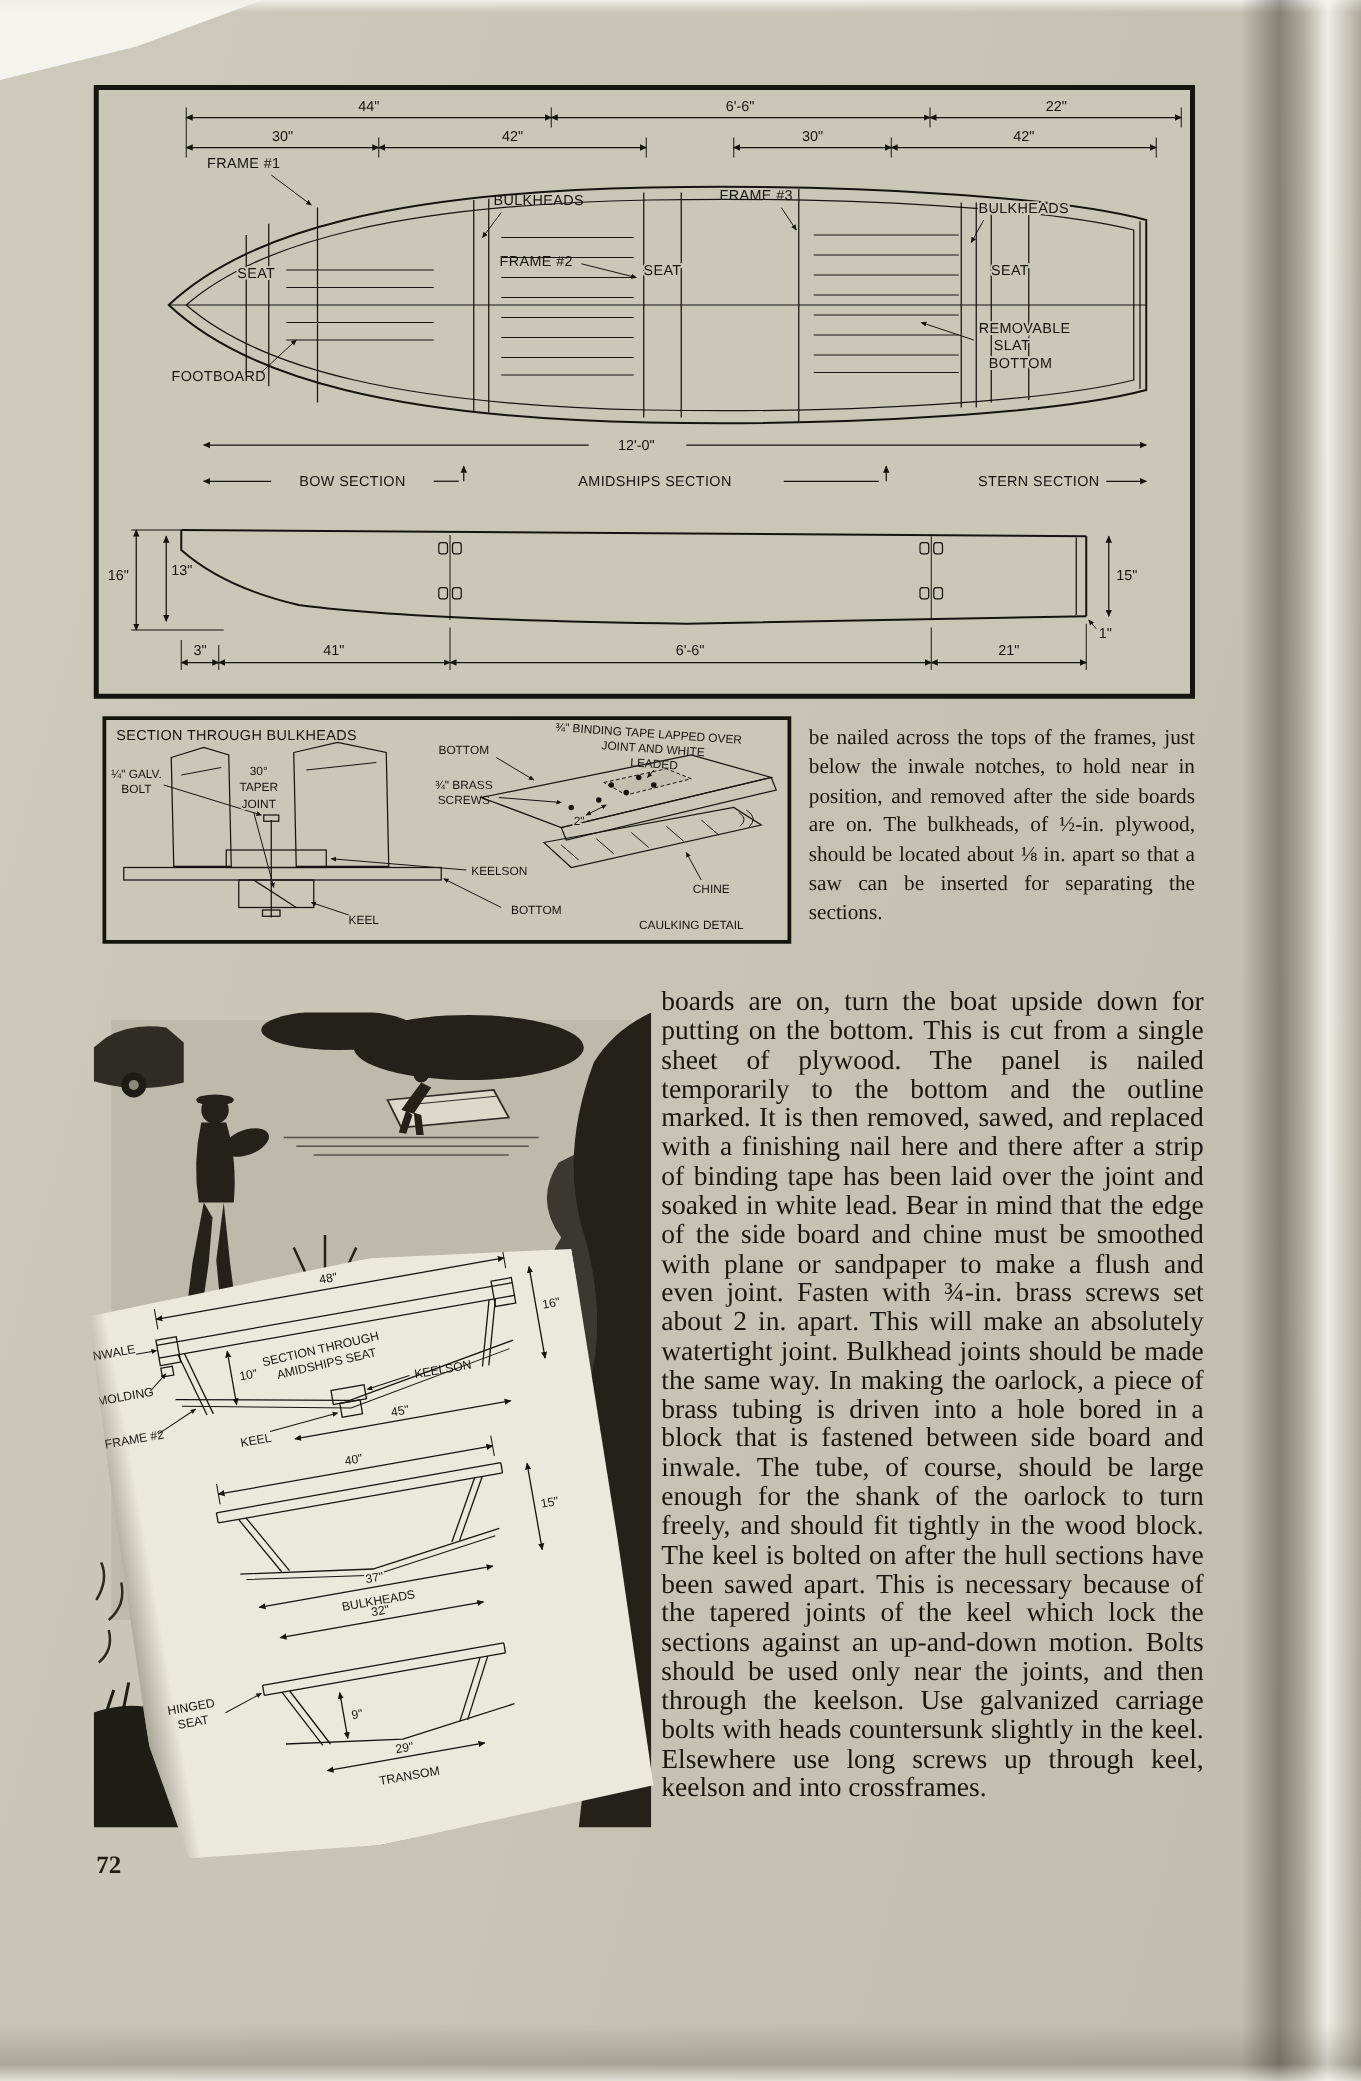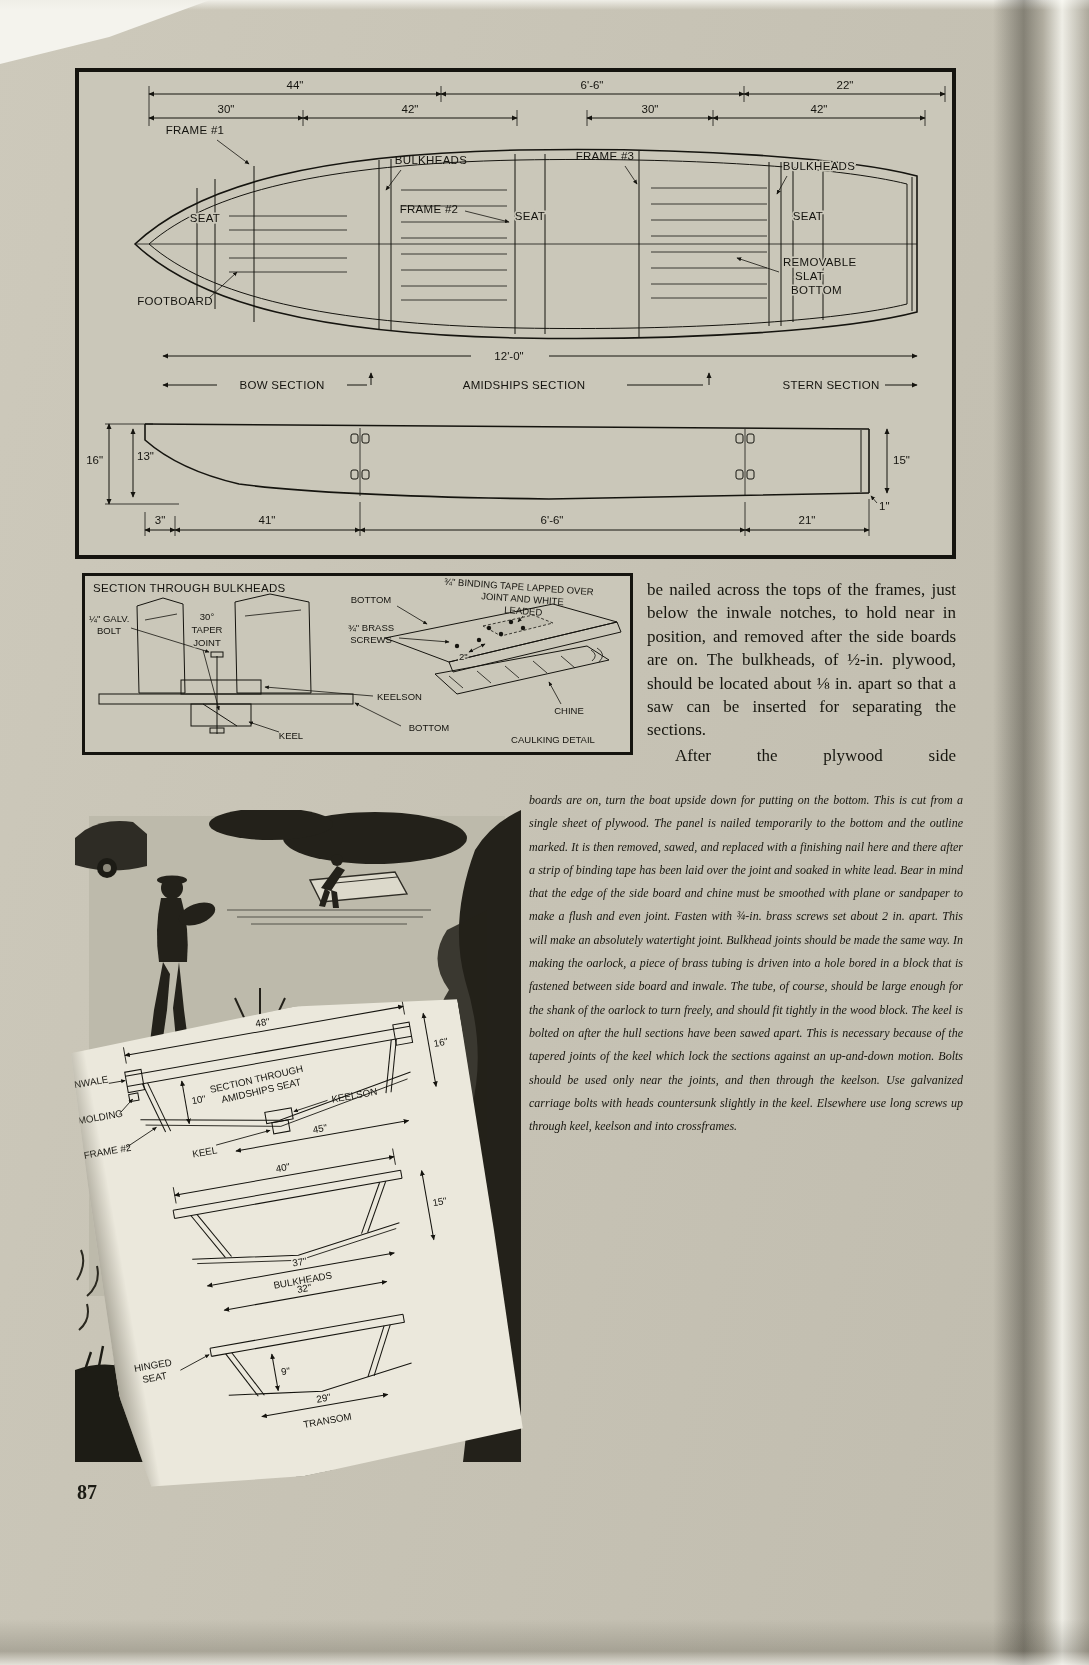--- a/index.html
+++ b/index.html
@@ -28,22 +28,22 @@
   .sm{font-size:9.5px;}
   .halo{paint-order:stroke;stroke:#cac7b9;stroke-width:3px;}
   .halow{paint-order:stroke;stroke:#ebe8dc;stroke-width:3px;}
   .ln{stroke:#15140f;stroke-width:1;fill:none;}
   .lt{stroke:#15140f;stroke-width:.8;fill:none;}
   .hv{stroke:#15140f;stroke-width:1.6;fill:none;}
 
   .col-narrow{position:absolute;left:647px;top:578px;width:309px;font-size:17px;
               line-height:23.4px;text-align:justify;color:#17160f;}
   .after-line{margin-top:2px;text-align:justify;text-align-last:justify;padding-left:28px;}
-  .col-wide{position:absolute;left:529px;top:789px;width:434px;font-size:12px;
-            line-height:23.3px;text-align:justify;color:#17160f;font-style:italic;}
+  .col-wide{position:absolute;left:529px;top:789px;width:434px;font-size:22px;
+            line-height:23.3px;text-align:justify;color:#17160f;}
 
   #illo{position:absolute;left:75px;top:810px;width:446px;height:652px;}
   .plan-sheet{position:absolute;left:20px;top:200px;width:402px;height:464px;background:#ebe8dc;
      transform:rotate(-10deg);box-shadow:4px 5px 9px rgba(20,18,8,.45);
      clip-path:polygon(3% 1.5%,60% 0%,100% 4.5%,99% 55%,97.5% 98%,42% 100%,4% 96.5%,0% 76%,1.5% 30%);}
   .sheet-curl{position:absolute;left:0;top:0;width:26px;height:100%;
      background:linear-gradient(90deg,rgba(90,86,70,.45),rgba(90,86,70,0));}
 
   .page-num{position:absolute;left:77px;top:1481px;font-size:20px;font-weight:bold;color:#1c1b14;}
 </style>
@@ -294,21 +294,20 @@
         <line class="lt" x1="384" y1="76" x2="400" y2="68" marker-start="url(#aS)" marker-end="url(#aS)"></line>
         <text class="sm" x="484" y="138" text-anchor="middle">CHINE</text>
         <line class="lt" x1="476" y1="128" x2="464" y2="106" marker-end="url(#aS)"></line>
         <text class="sm" x="468" y="167" text-anchor="middle">CAULKING DETAIL</text>
       </g>
     </svg>
   </div>
 
   <div class="col-narrow">
     <div>be nailed across the tops of the frames, just below the inwale notches, to hold near in position, and removed after the side boards are on. The bulkheads, of ½-in. plywood, should be located about ⅛ in. apart so that a saw can be inserted for separating the sections.</div>
-    <div class="after-line">After the plywood side</div>
   </div>
   <div class="col-wide">
     <div>boards are on, turn the boat upside down for putting on the bottom. This is cut from a single sheet of plywood. The panel is nailed temporarily to the bottom and the outline marked. It is then removed, sawed, and replaced with a finishing nail here and there after a strip of binding tape has been laid over the joint and soaked in white lead. Bear in mind that the edge of the side board and chine must be smoothed with plane or sandpaper to make a flush and even joint. Fasten with ¾-in. brass screws set about 2 in. apart. This will make an absolutely watertight joint. Bulkhead joints should be made the same way. In making the oarlock, a piece of brass tubing is driven into a hole bored in a block that is fastened between side board and inwale. The tube, of course, should be large enough for the shank of the oarlock to turn freely, and should fit tightly in the wood block. The keel is bolted on after the hull sections have been sawed apart. This is necessary because of the tapered joints of the keel which lock the sections against an up-and-down motion. Bolts should be used only near the joints, and then through the keelson. Use galvanized carriage bolts with heads countersunk slightly in the keel. Elsewhere use long screws up through keel, keelson and into crossframes.</div>
   </div>
 
   <div id="illo">
     <svg width="446" height="652" viewBox="0 0 446 652">
       <rect x="14" y="6" width="416" height="480" fill="#bdbaab"></rect>
       <g>
         <path d="M0,28 L10,20 Q30,8 58,12 L72,24 L72,56 Q40,64 12,58 L0,55 Z" fill="#2e2c25"></path>
@@ -458,17 +457,17 @@
           <line class="ln" x1="148" y1="328" x2="148" y2="364" marker-start="url(#aT)" marker-end="url(#aT)"></line>
           <text class="sm" x="154" y="350">9"</text>
           <line class="ln" x1="128" y1="386" x2="252" y2="386" marker-start="url(#aT)" marker-end="url(#aT)"></line>
           <text class="sm halow" x="190" y="382" text-anchor="middle">29"</text>
           <text class="sm" x="190" y="404" text-anchor="middle">TRANSOM</text>
         </g>
       </svg>
     </div>
   </div>
 
-  <div class="page-num">87</div>
+  <div class="page-num">72</div>
 
   <div class="edge-right"></div>
   <div class="edge-bottom"></div>
 </div>
 
 </body></html>

